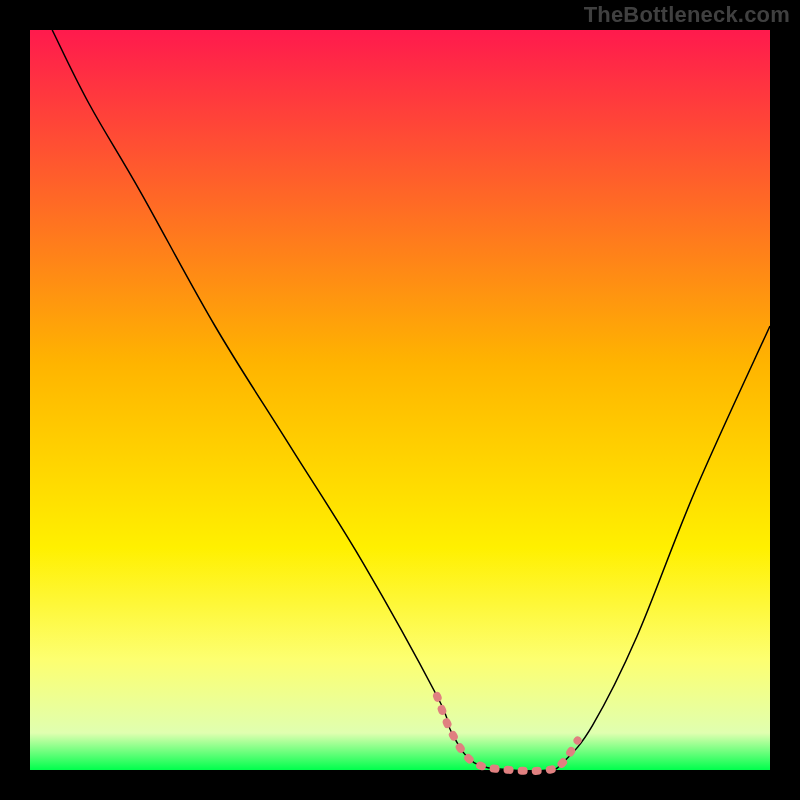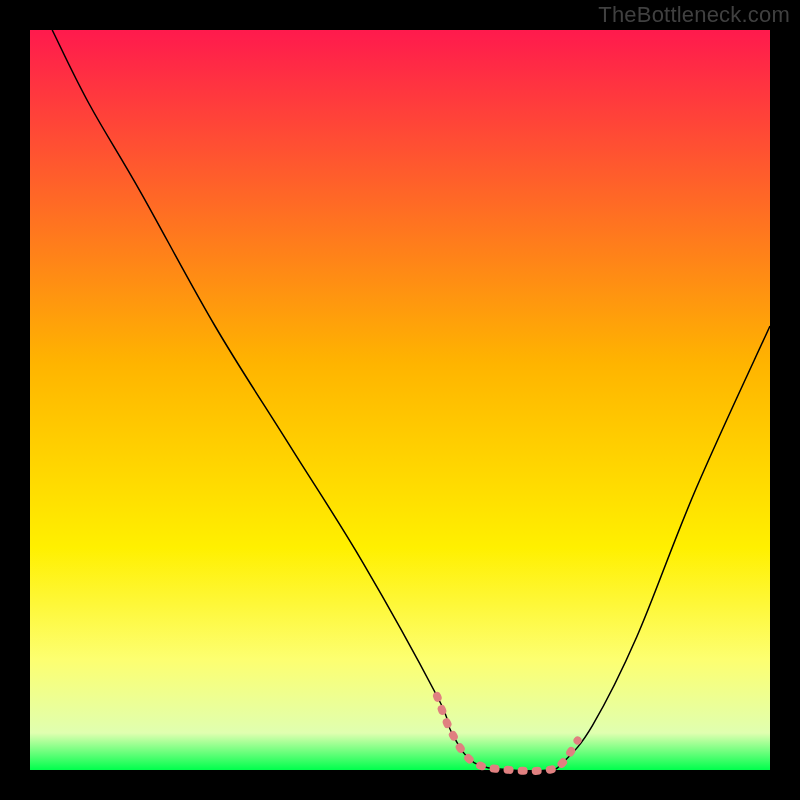--- a/index.html
+++ b/index.html
@@ -10,21 +10,21 @@
     background: #000;
     font-family: Arial, Helvetica, sans-serif;
     overflow: hidden;
   }
   .watermark {
     position: absolute;
     top: 2px;
     right: 10px;
     color: #404040;
     font-size: 22px;
-    font-weight: 400;
+    font-weight: 700;
     letter-spacing: 0.2px;
     z-index: 10;
   }
   .frame {
     position: absolute;
     left: 30px;
     top: 30px;
     width: 740px;
     height: 740px;
     background: #000;

